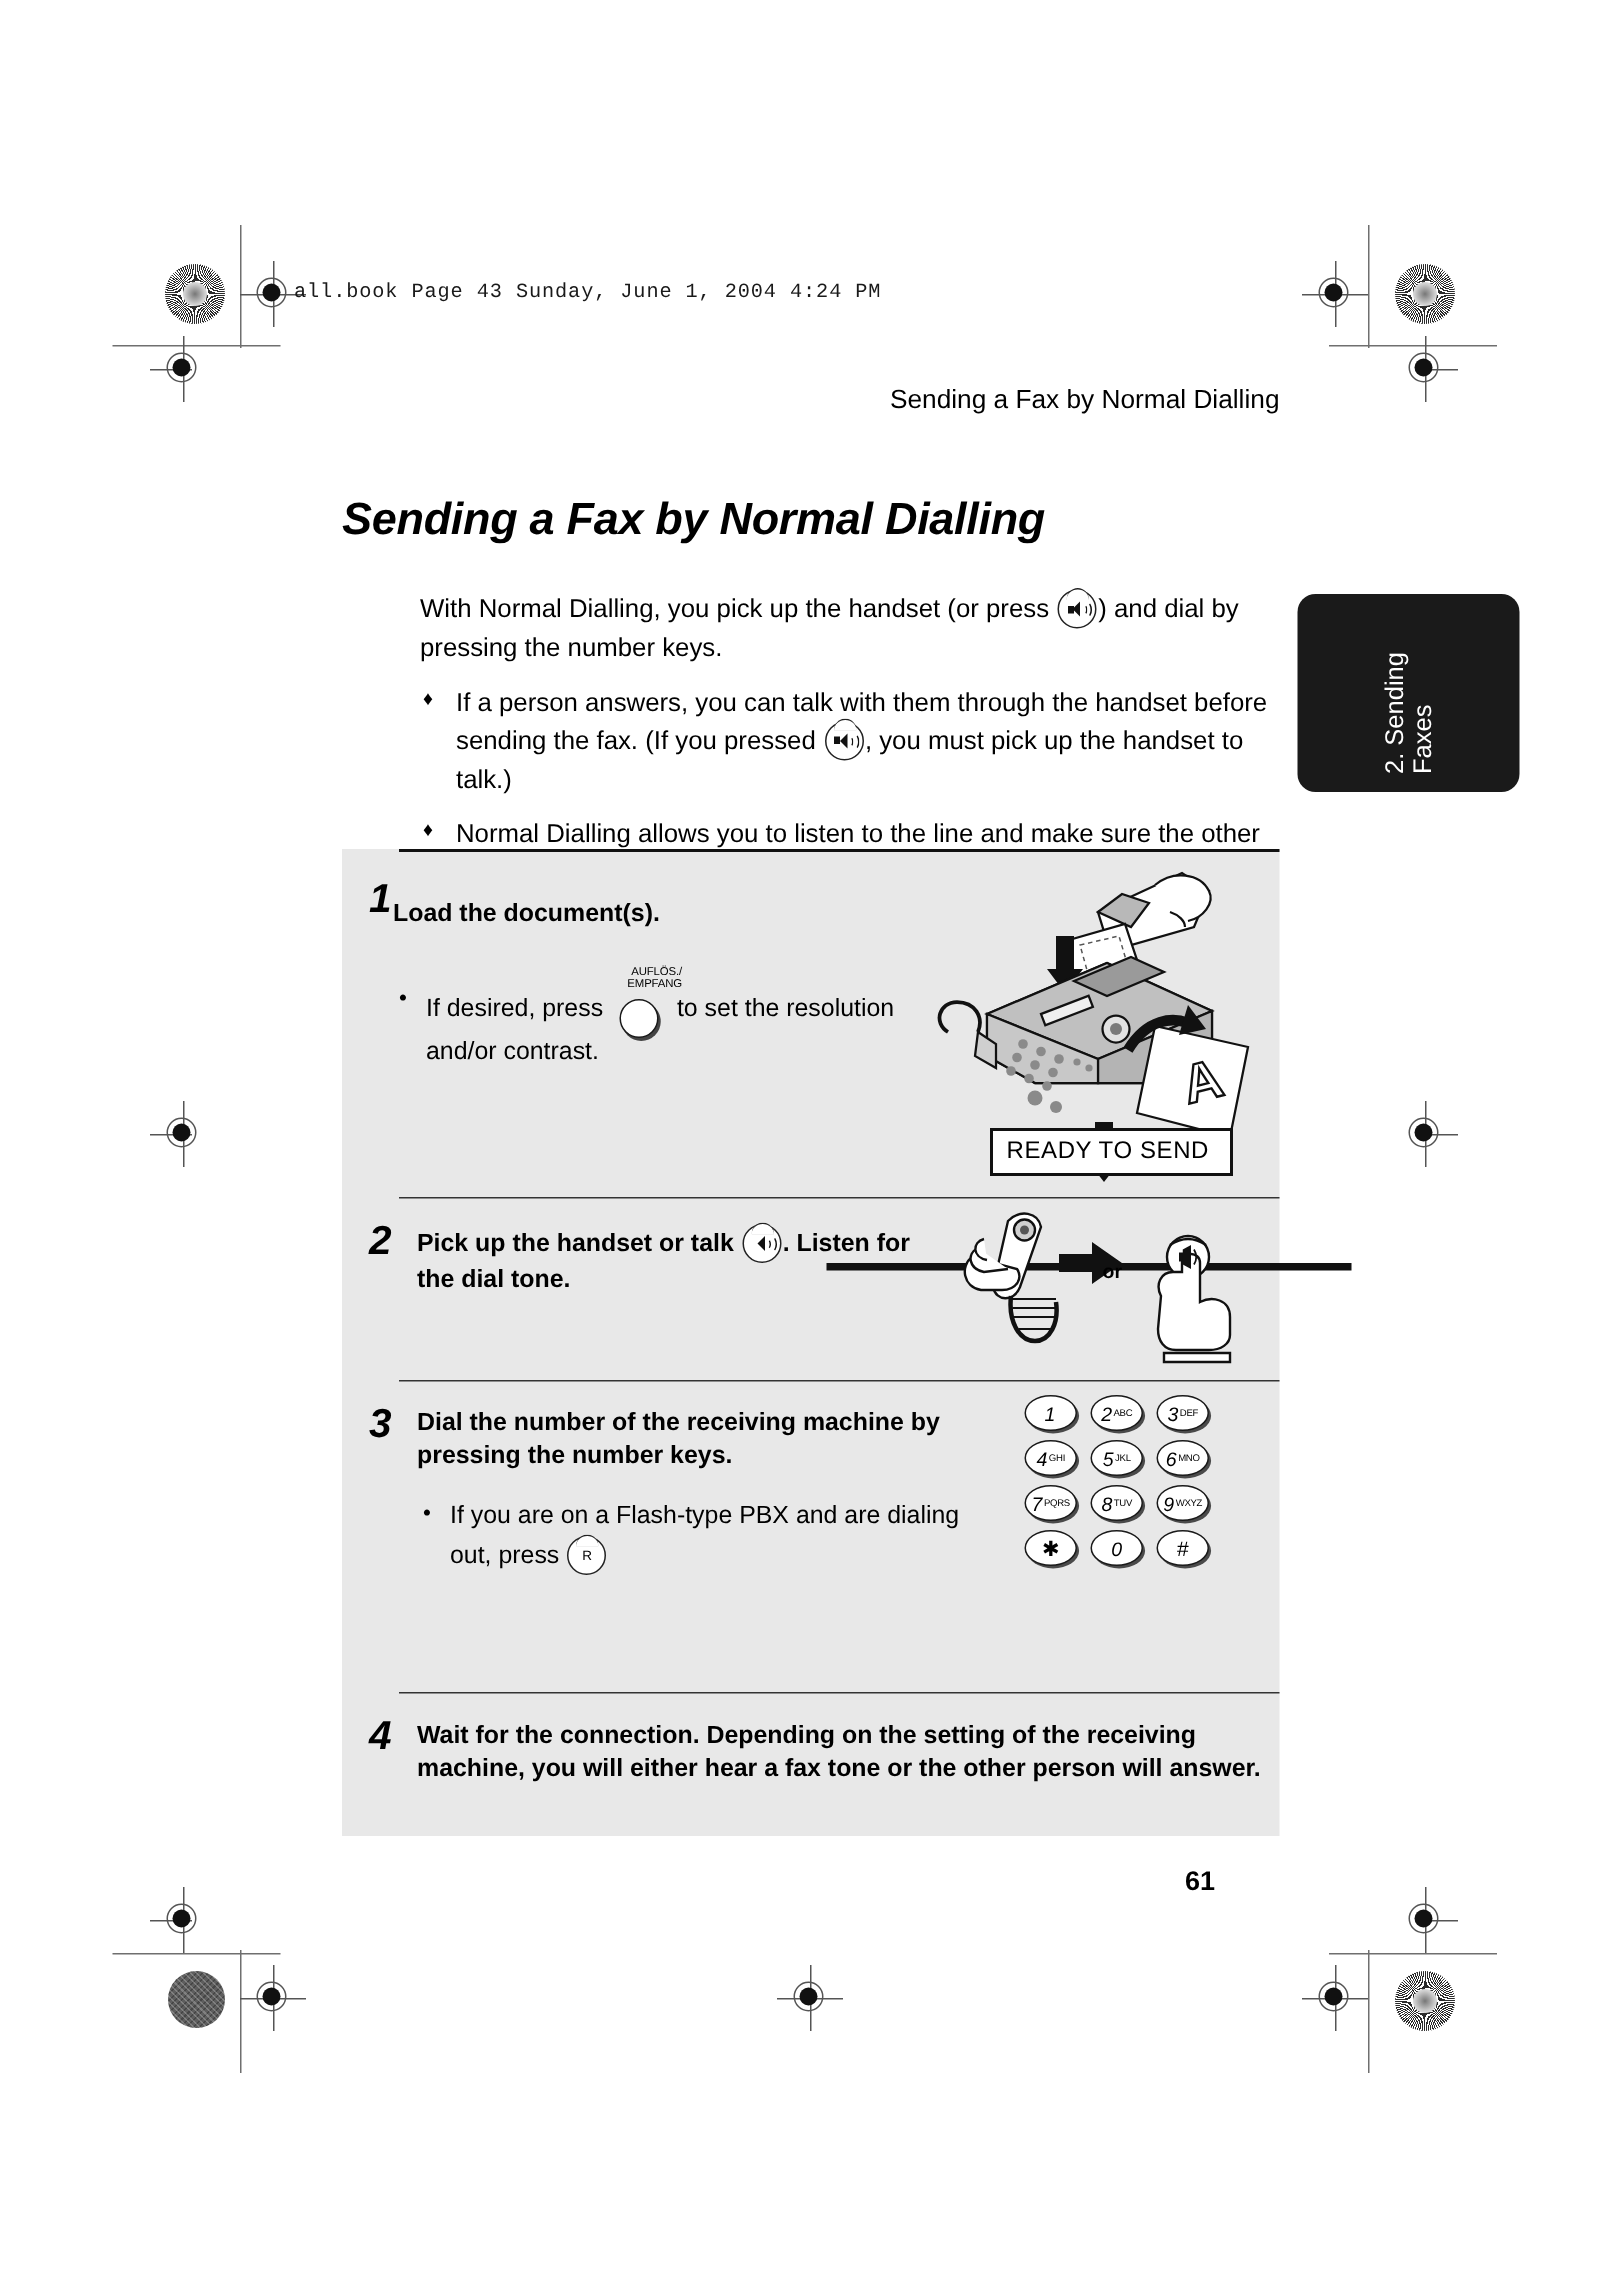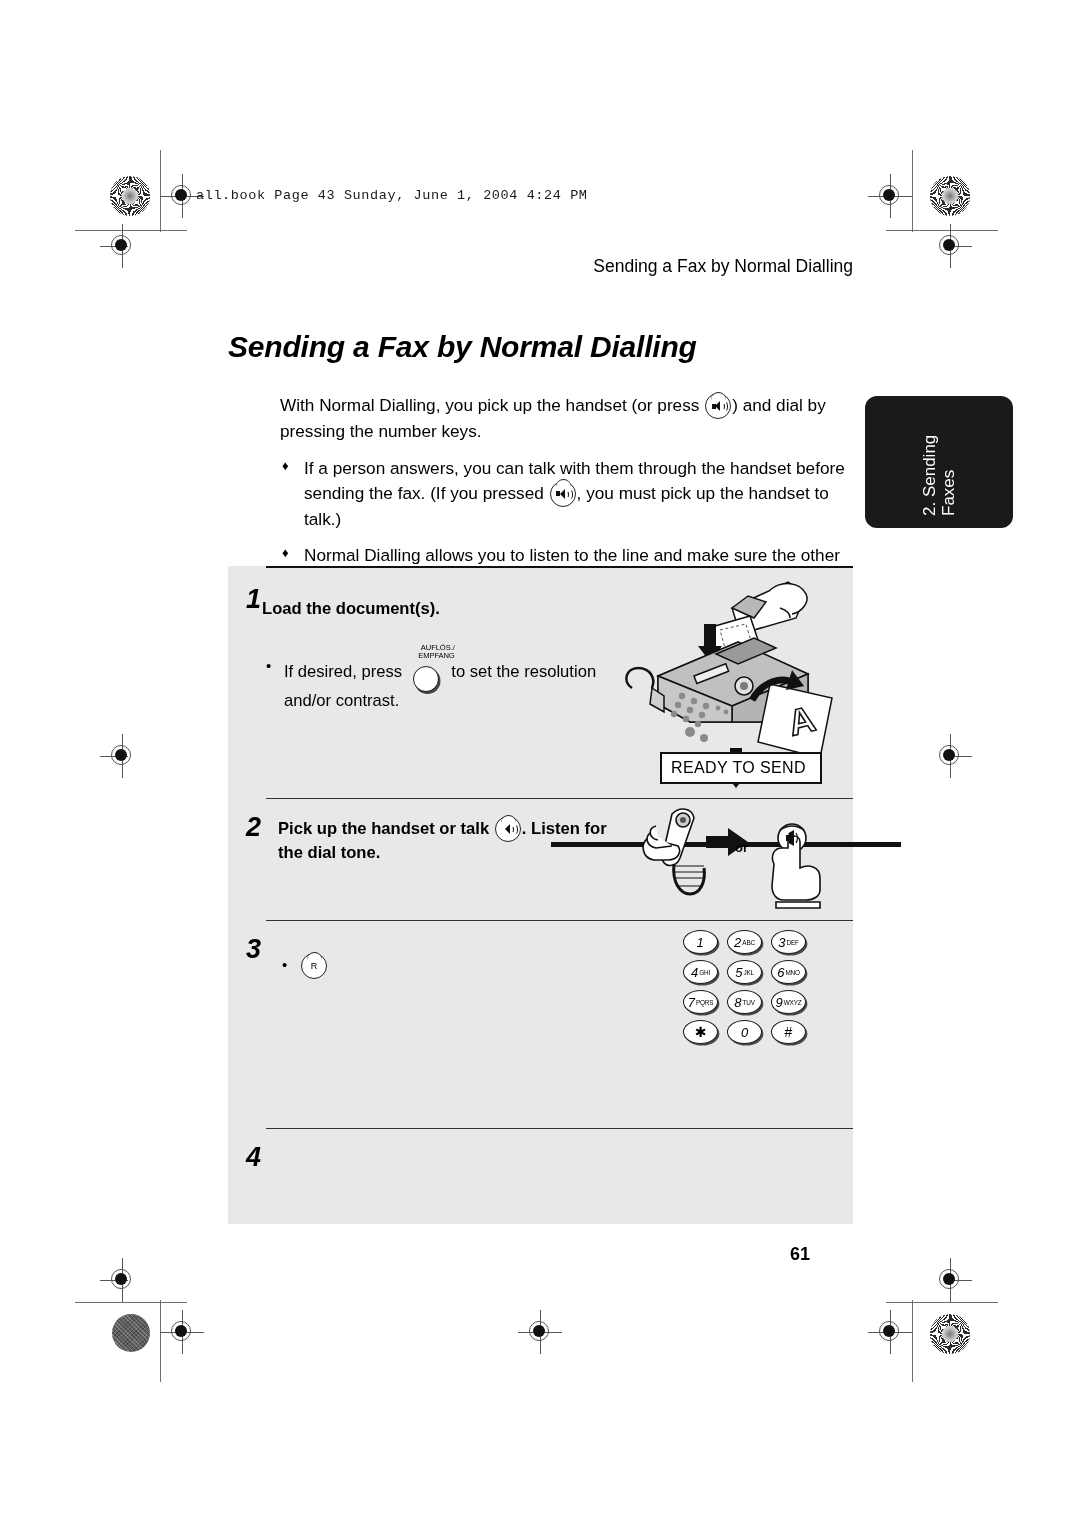--- a/index.html
+++ b/index.html
@@ -694,23 +694,24 @@
         </g>
       </svg>
       <div class="or-word">or</div>
     </div>
   </div>
 
   <div class="step" id="step3">
     <div class="divider"></div>
     <div class="num">3</div>
     <div class="body">
+      <div class="head">Dial the number of the receiving machine by pressing the number keys.</div>
       <div class="sub" style="margin-top:16px;">
         <span class="dot">•</span>
-        <span class="btn-circ"><span class="glyph">
+        <span>If you are on a Flash-type PBX and are dialing out, press </span><span class="btn-circ"><span class="glyph">
               <span class="rlabel">R</span>
             </span></span>
       </div>
     </div>
     <div class="keypad">
       <div class="krow">
         <div class="key">
             <span>1</span>
             <span class="ltr"></span>
           </div>
@@ -761,16 +762,19 @@
         <div class="key sym">
             <span>#</span>
           </div>
       </div>
     </div>
   </div>
 
   <div class="step" id="step4">
     <div class="divider"></div>
     <div class="num">4</div>
+    <div class="body">
+      <div class="head">Wait for the connection. Depending on the setting of the receiving machine, you will either hear a fax tone or the other person will answer.</div>
+    </div>
   </div>
 </div>
 
 <div class="page-num">61</div>
 
 </body></html>

